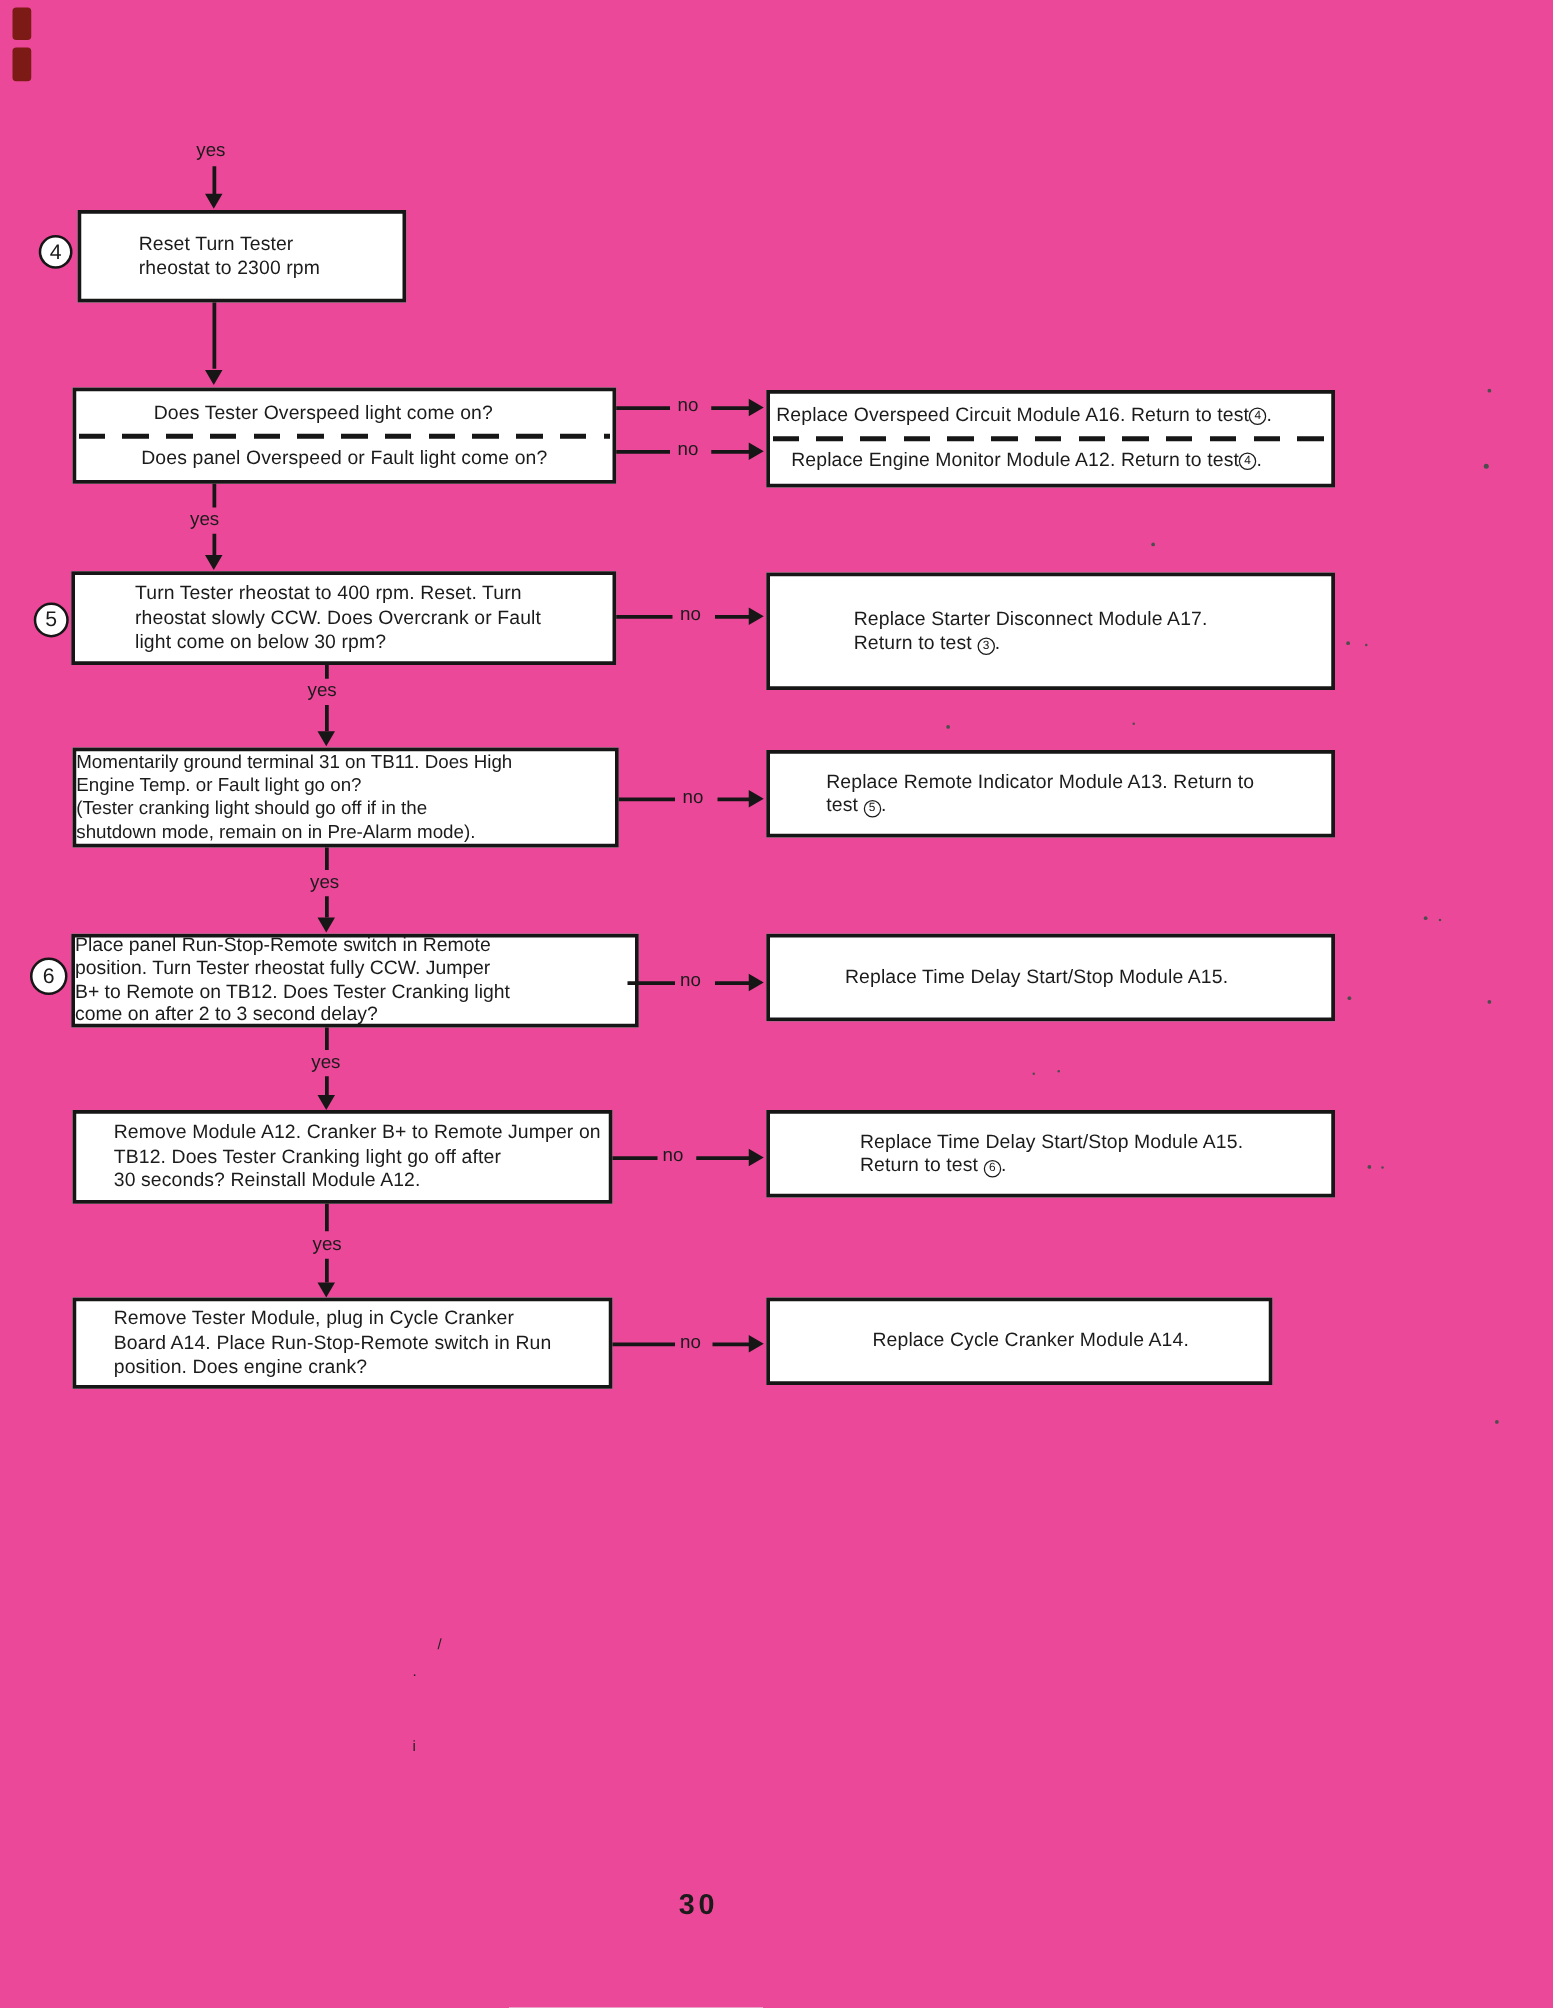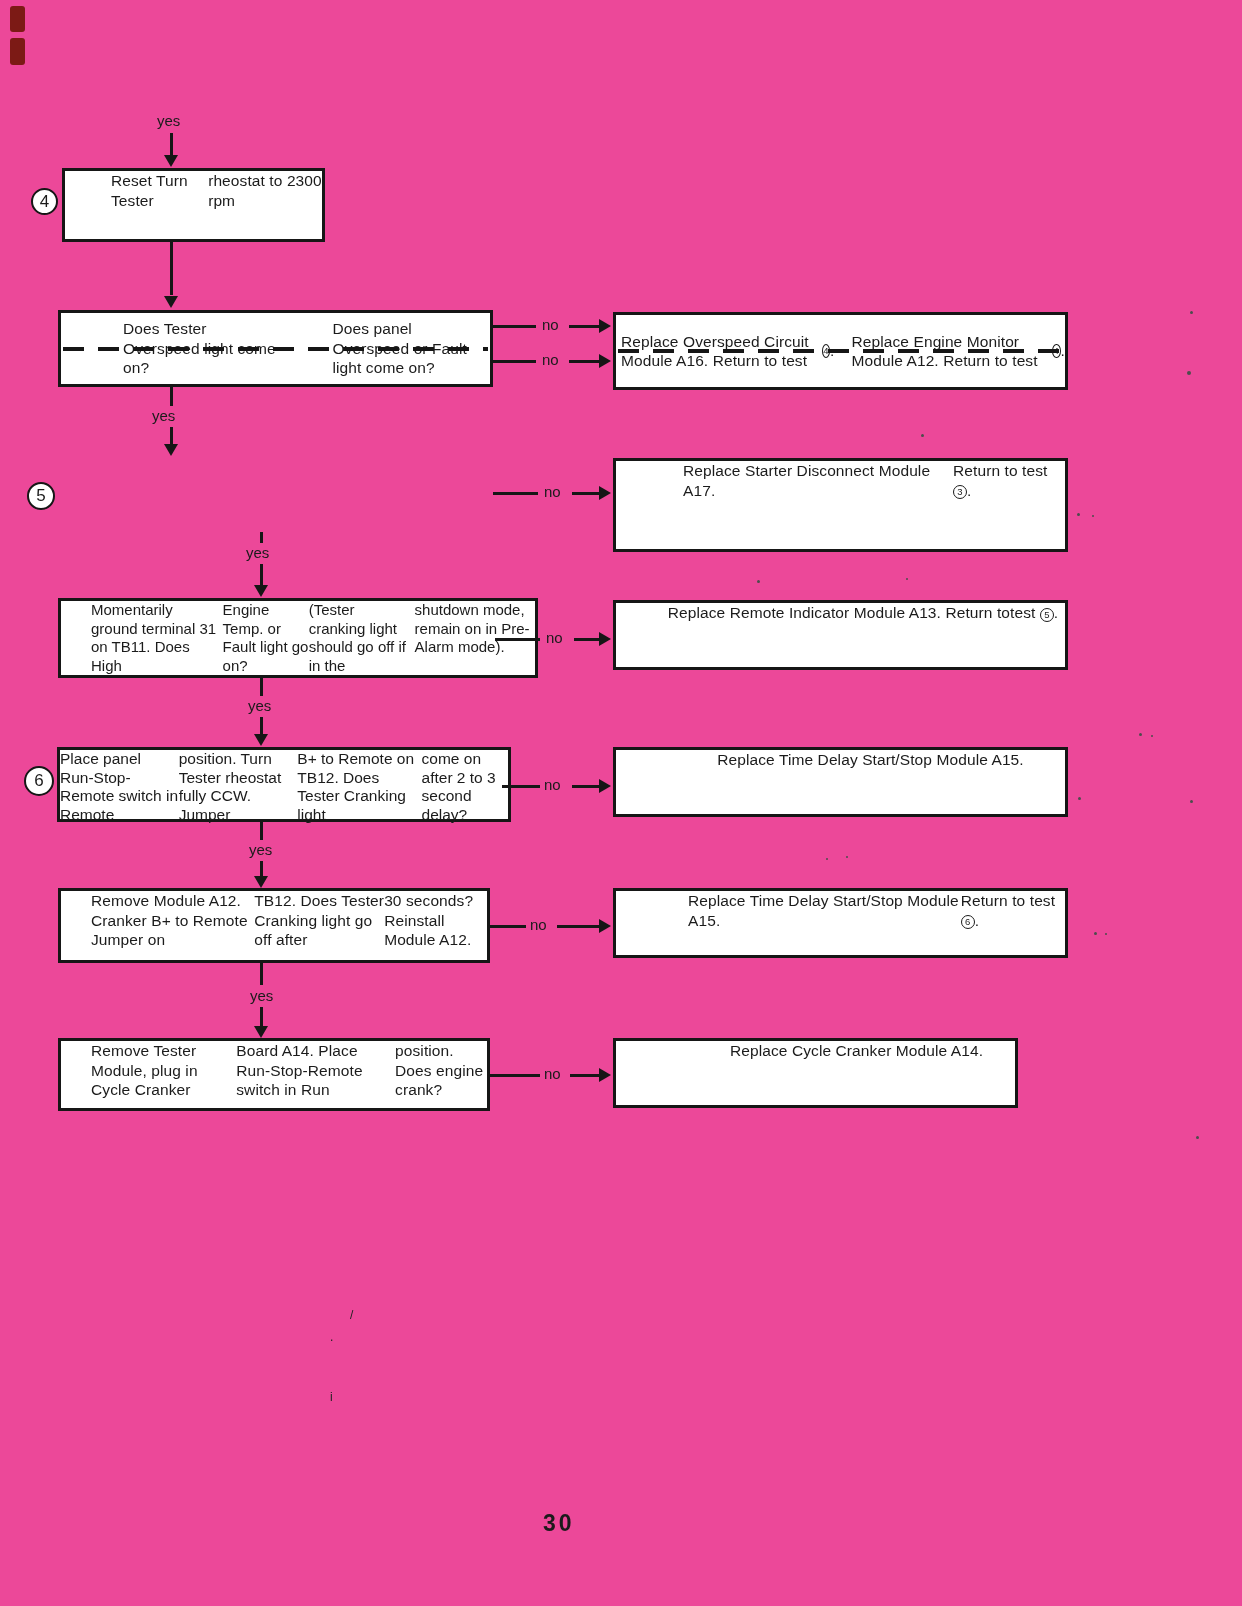--- a/index.html
+++ b/index.html
@@ -1,19 +1,19 @@
 <!DOCTYPE html>
 <html><head>
 <meta charset="utf-8">
 <style>
   html,body{margin:0;padding:0;background:#e8e8e8;}
   .page{position:relative;width:1242px;height:1606px;background:#ec4899;overflow:hidden;
         font-family:"Liberation Sans","DejaVu Sans",sans-serif;color:#1b1b1b;}
   .fbox{position:absolute;border:3px solid #161616;background:#fff;box-sizing:border-box;
-        display:flex;flex-direction:row;justify-content:center;}
+        display:flex;flex-direction:column;justify-content:center;}
   .txt{font-size:15.5px;line-height:19.5px;letter-spacing:.1px;}
   .small{font-size:15px;line-height:18.5px;}
   .half{flex:1;display:flex;align-items:center;}
   .vline{position:absolute;width:3px;background:#161616;}
   .hline{position:absolute;height:3px;background:#161616;}
   .ah-d{position:absolute;width:0;height:0;border-left:7px solid transparent;
         border-right:7px solid transparent;border-top:12px solid #161616;}
   .ah-r{position:absolute;width:0;height:0;border-top:7px solid transparent;
         border-bottom:7px solid transparent;border-left:12px solid #161616;}
   .lbl{position:absolute;font-size:15px;color:#1b1b1b;}
@@ -78,39 +78,44 @@
     </div>
     <div class="dash"></div>
   </div>
 
   <div class="vline" style="left:170px;top:387px;height:19px"></div>
   <div class="lbl" style="left:152px;top:407px">yes</div>
   <div class="vline" style="left:170px;top:427px;height:18px"></div>
   <div class="ah-d" style="left:164px;top:444px"></div>
 
   <div class="badge" style="left:27px;top:482px;width:28px;height:28px;line-height:24px">5</div>
+  <div class="fbox txt" style="left:57px;top:457px;width:436px;height:75px;padding-left:48px">
+    <div>Turn Tester rheostat to 400 rpm. Reset. Turn</div>
+    <div>rheostat slowly CCW. Does Overcrank or Fault</div>
+    <div>light come on below 30 rpm?</div>
+  </div>
 
   <div class="hline" style="left:493px;top:492px;width:45px"></div>
   <div class="lbl" style="left:544px;top:483px">no</div>
   <div class="hline" style="left:572px;top:492px;width:28px"></div>
   <div class="ah-r" style="left:599px;top:486px"></div>
 
   <div class="fbox txt" style="left:613px;top:458px;width:455px;height:94px;padding-left:67px">
     <div>Replace Starter Disconnect Module A17.</div>
     <div>
       <span>Return to test </span><span class="circ">3</span><span>.</span>
     </div>
   </div>
 
   <div class="vline" style="left:260px;top:532px;height:11px"></div>
   <div class="lbl" style="left:246px;top:544px">yes</div>
   <div class="vline" style="left:260px;top:564px;height:21px"></div>
   <div class="ah-d" style="left:254px;top:585px"></div>
 
-  <div class="fbox small" style="left:58px;top:598px;width:480px;height:80px;padding-left:30px">
+  <div class="fbox small" style="left:58px;top:598px;width:437px;height:80px;">
     <div>Momentarily ground terminal 31 on TB11. Does High</div>
     <div>Engine Temp. or Fault light go on?</div>
     <div>(Tester cranking light should go off if in the</div>
     <div>shutdown mode, remain on in Pre-Alarm mode).</div>
   </div>
 
   <div class="hline" style="left:495px;top:638px;width:45px"></div>
   <div class="lbl" style="left:546px;top:629px">no</div>
   <div class="hline" style="left:574px;top:638px;width:26px"></div>
   <div class="ah-r" style="left:599px;top:632px"></div>

